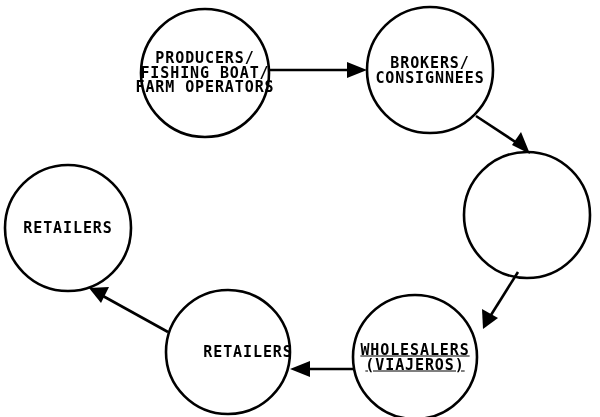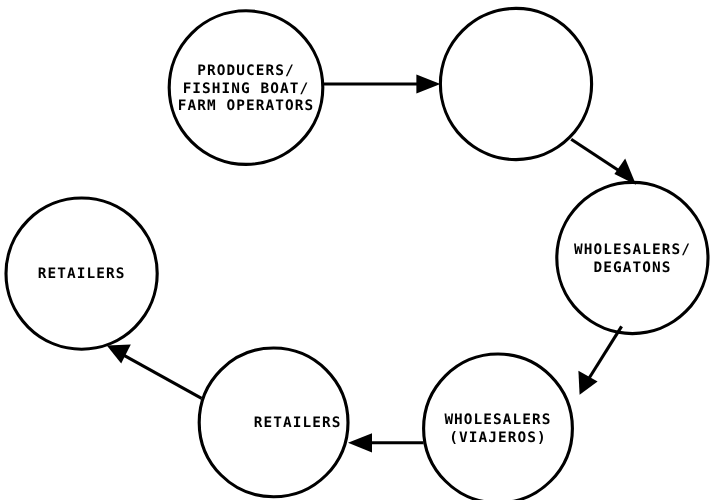--- a/index.html
+++ b/index.html
@@ -37,21 +37,21 @@
   }
   .arrow-head {
     fill: #000000;
     stroke: none;
   }
   .node-label {
     position: absolute;
     text-align: center;
     color: #000000;
     font-family: "DejaVu Sans Mono", "Liberation Mono", monospace;
-    font-size: 12px;
+    font-size: 15px;
     font-weight: 700;
     letter-spacing: 0.9px;
     line-height: 14.5px;
     transform: translate(-50%, -50%);
     white-space: pre;
     pointer-events: none;
     user-select: none;
   }
 </style>
 </head>
@@ -92,24 +92,24 @@
       <line class="flow-line" x1="168" y1="332" x2="103" y2="296"></line>
       <polygon class="arrow-head" points="89,288 109,287 101,303"></polygon>
     </g>
 
   </svg>
 
   <div class="node-label" style="left:205px; top:73px;">PRODUCERS/
 FISHING BOAT/
 FARM OPERATORS</div>
 
+  <div class="node-label" style="left:430px; top:70px;">BROKERS/
+CONSIGNNEES</div>
 
-  <div class="node-label" style="left:527px; top:215px;">WHOLESALERS/
-DEGATONS</div>
 
-  <div class="node-label" style="left:415px; top:357px;">WHOLESALERS
+  <div class="node-label" style="left:415px; top:357px;text-decoration:underline;">WHOLESALERS
 (VIAJEROS)</div>
 
   <div class="node-label" style="left:228px; top:352px;margin-left:20px;">RETAILERS</div>
 
   <div class="node-label" style="left:68px; top:228px;">RETAILERS</div>
 
 </div>
 
 </body></html>

